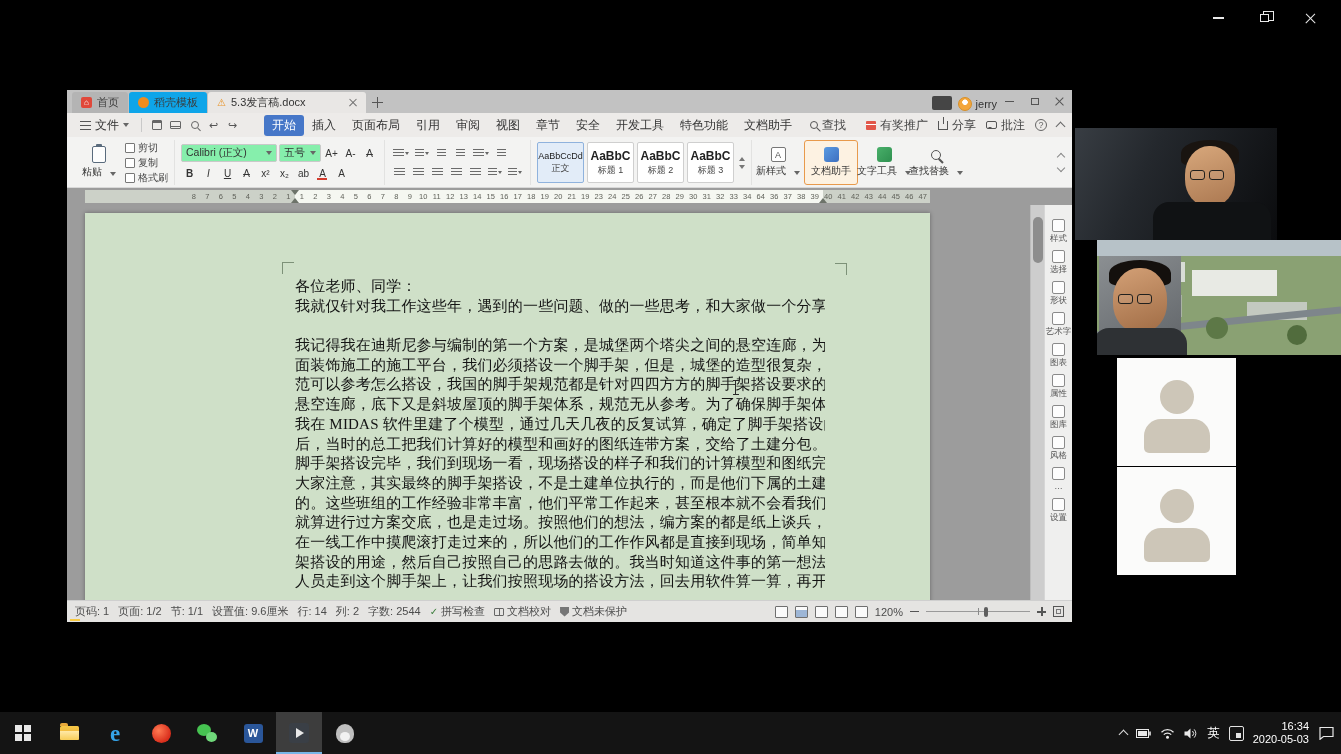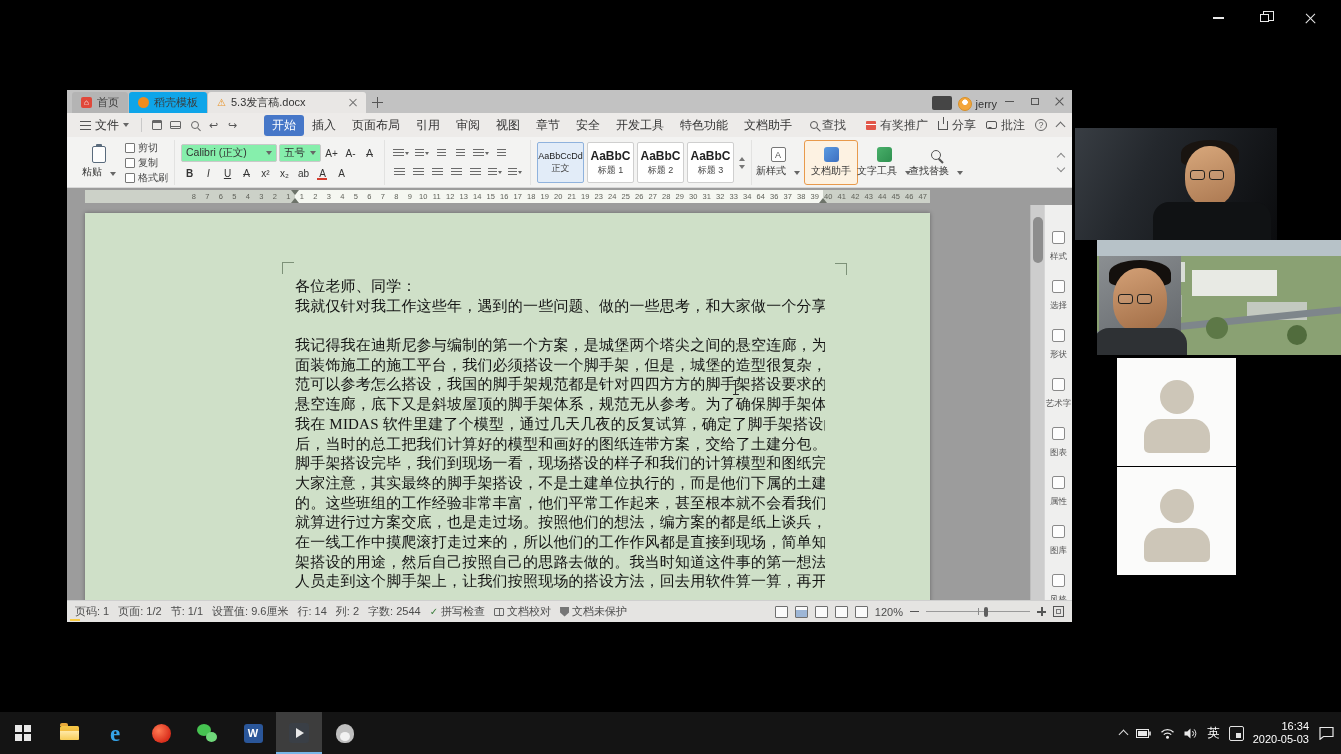--- a/index.html
+++ b/index.html
@@ -146,21 +146,21 @@
 .crop.tr{left:750px;top:50px;border-right:1px solid #7d9178;border-top:1px solid #7d9178;}
 .doc-text{position:absolute;left:210px;top:64px;width:530px;}
 .doc-line{height:19.7px;line-height:19.7px;font-size:15px;color:#141414;white-space:nowrap;overflow:hidden;
   font-family:"Liberation Serif","DejaVu Serif",serif;letter-spacing:.2px;}
 .ibeam{position:absolute;left:668px;top:176px;width:1.4px;height:13px;background:#2a2a2a;}
 .ibeam::before,.ibeam::after{content:"";position:absolute;left:-2px;width:5.5px;height:1.3px;background:#2a2a2a;}
 .ibeam::before{top:-1px;} .ibeam::after{bottom:-1px;}
 .vscroll{width:14px;background:#cdcdcd;border-left:1px solid #bdbdbd;position:relative;}
 .thumb{position:absolute;left:2px;top:12px;width:10px;height:46px;background:#8d8d8d;border-radius:5px;}
 .side-panel{width:28px;background:#efefee;border-left:1px solid #d6d6d6;display:flex;flex-direction:column;align-items:center;padding-top:14px;gap:7px;overflow:hidden;}
-.sp-item{display:flex;flex-direction:column;align-items:center;gap:8px;margin-top:12px;}
+.sp-item{display:flex;flex-direction:column;align-items:center;gap:2px;}
 .sp-ico{width:13px;height:13px;border:1.2px solid #8a8a8a;border-radius:2px;background:#fdfdfd;}
 .sp-lbl{font-size:8.5px;color:#555;text-align:center;line-height:9px;max-width:26px;word-break:break-all;}
 
 
 .status-bar{height:22px;background:#e5e4e2;border-top:1px solid #cfcfcf;display:flex;align-items:center;
   padding:0 8px;font-size:11px;color:#4c4c4c;gap:9px;}
 .sb-fields{display:flex;gap:9px;white-space:nowrap;}
 .sb-item{display:flex;align-items:center;gap:3px;white-space:nowrap;}
 .chk{color:#3a7d3a;font-size:10px;} .chk::before{content:"✓";}
 .book-ico{width:10px;height:8px;border:1.1px solid #666;border-radius:1px;background:linear-gradient(90deg,transparent 0 4px,#666 4px 5px,transparent 5px);}

